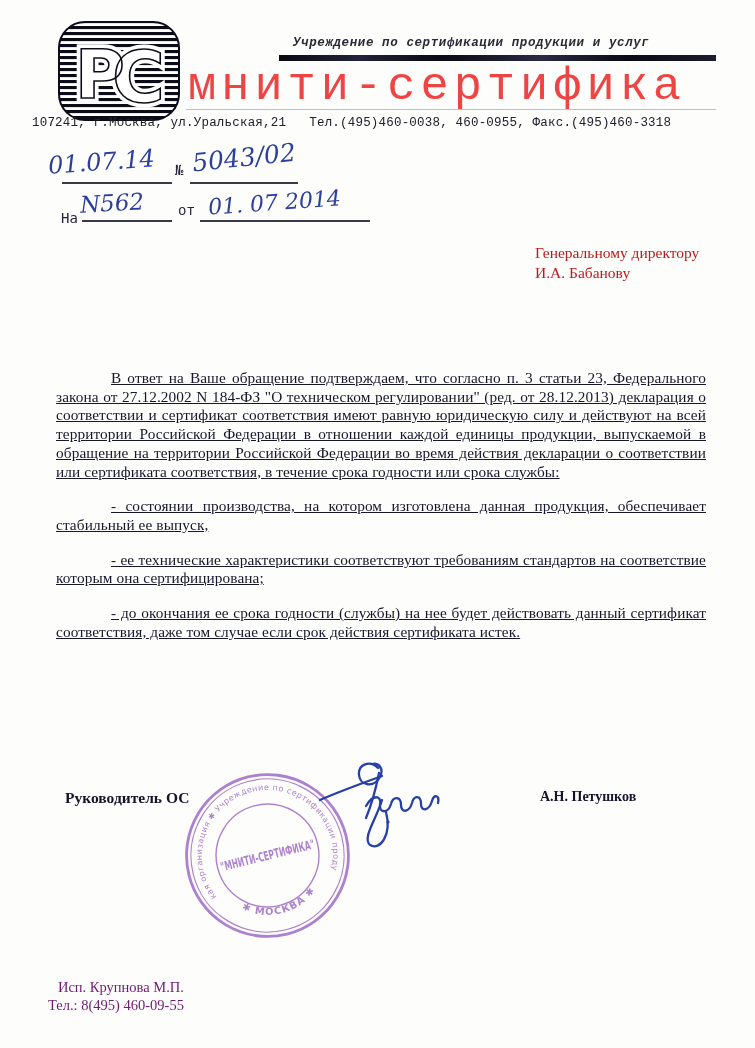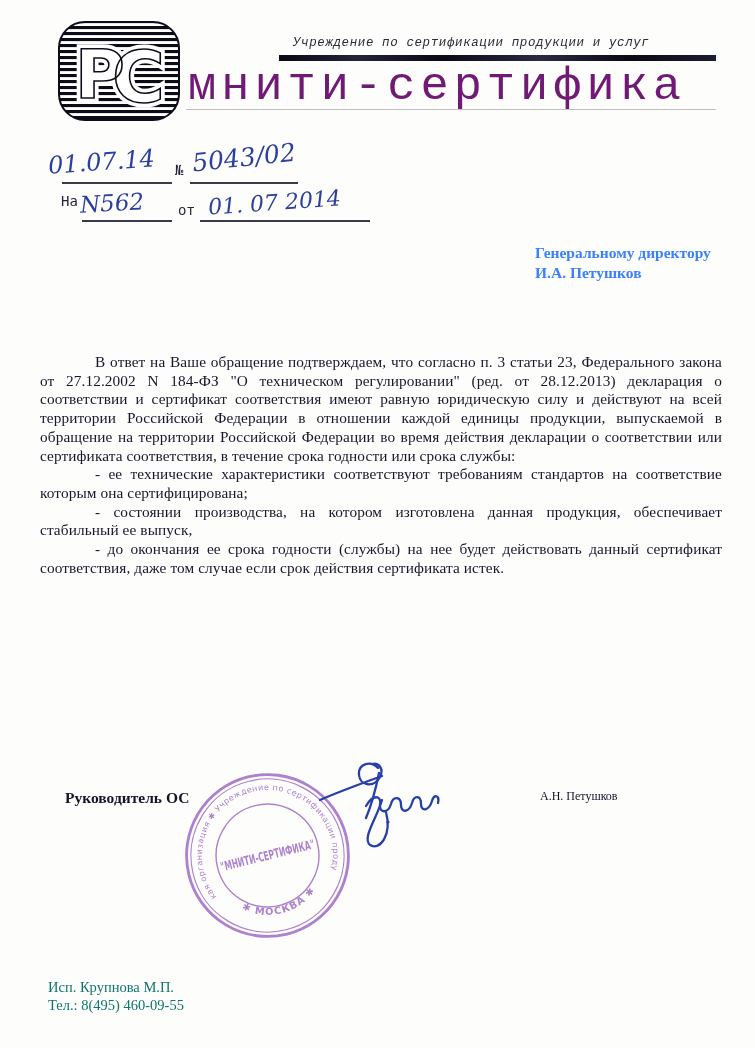--- a/index.html
+++ b/index.html
@@ -22,33 +22,34 @@
     width: 124px; height: 102px;
   }
   .tagline {
     position: absolute; left: 293px; top: 36px;
     font-family: "Liberation Mono", monospace;
     font-style: italic;
     font-size: 12.5px;
     letter-spacing: 0.6px;
     color: #2a2a38;
     white-space: nowrap;
+    font-weight: bold;
   }
   .header-rule {
     position: absolute; left: 279px; top: 55px;
     width: 437px; height: 6px;
     background: linear-gradient(90deg, #0a0a14, #23233a 18%, #0a0a14 37%, #2a2a44 60%, #0a0a14 80%, #1c1c30);
   }
   .org-title {
     position: absolute; left: 188px; top: 60px;
     font-family: "Liberation Mono", monospace;
     font-size: 47px;
     font-weight: 400;
     letter-spacing: 5px;
-    color: #701a75;
+    color: #ef4444;
     white-space: nowrap;
   }
   .title-underrule {
     position: absolute; left: 186px; top: 109px;
     width: 530px; height: 1px;
     background: #9a9aa0; opacity: .6;
   }
   .address-line {
     position: absolute; left: 32px; top: 116px;
     font-family: "Liberation Mono", monospace;
@@ -70,74 +71,75 @@
     font-size: 14px; color: #26263a;
   }
   .uline { position: absolute; height: 2px; background: #3a3a4a; }
 
   .hw-date1   { position: absolute; left: 48px;  top: 148px; font-size: 24px; transform: rotate(-4deg); }
   .uline-1    { left: 62px;  top: 182px; width: 110px; }
   .no-sign    { position: absolute; left: 175px; top: 162px; }
   .hw-number  { position: absolute; left: 192px; top: 143px; font-size: 25px; transform: rotate(-6deg); }
   .uline-2    { left: 190px; top: 182px; width: 108px; }
 
-  .na-label   { position: absolute; left: 61px;  top: 193px; }
+  .na-label   { position: absolute; left: 61px;  top: 210px; }
   .hw-innum   { position: absolute; left: 80px;  top: 190px; font-size: 23px; transform: rotate(-3deg); }
   .uline-3    { left: 82px;  top: 220px; width: 90px; }
   .ot-label   { position: absolute; left: 178px; top: 203px; font-family: Liberation Mono, monospace; }
   .hw-indate  { position: absolute; left: 208px; top: 190px; font-size: 22px; transform: rotate(-4deg); }
   .uline-4    { left: 200px; top: 220px; width: 170px; }
 
   
   .recipient {
     position: absolute; left: 535px; top: 243px;
-    font-size: 15.5px; font-weight: bold;
-    line-height: 19.5px; color: #3b82f6;
+    font-size: 15.5px; font-weight: normal;
+    line-height: 19.5px; color: #b91c1c;
     white-space: nowrap;
   }
 
   
   .body-text {
     position: absolute; left: 40px; top: 353px;
     width: 682px;
     font-size: 15.3px;
     line-height: 18.7px;
     text-align: justify;
     color: #16162c;
     letter-spacing: 0.1px;
   }
-  .body-text p { text-indent: 55px; margin: 0; }
+  .body-text p { text-indent: 55px; margin: 16px; text-decoration: underline; }
 
   
   .sig-left {
     position: absolute; left: 65px; top: 789px;
     font-size: 15.5px; font-weight: bold; color: #14142a;
     white-space: nowrap;
   }
   .sig-right {
     position: absolute; left: 540px; top: 789px;
-    font-size: 12px; font-weight: normal; color: #14142a;
+    font-size: 14px; font-weight: bold; color: #14142a;
     white-space: nowrap;
   }
   .stamp-wrap {
     position: absolute; left: 180px; top: 768px;
     width: 175px; height: 175px;
     opacity: 0.82;
     transform: rotate(-14deg);
   }
   .signature-wrap {
     position: absolute; left: 316px; top: 750px;
     width: 145px; height: 108px;
   }
 
   
   .footer {
     position: absolute; left: 48px; top: 978px;
-    font-size: 14.5px; line-height: 18px; color: #0f766e;
-    white-space: nowrap;
+    font-size: 14.5px; line-height: 18px; color: #701a75;
+    white-space: nowrap;
+    text-align: right;
   }
 </style>
 </head>
 <body>
 
 <div class="page">
 
   <svg class="logo" viewBox="0 0 124 102">
     <defs>
       <pattern id="scanlines" width="6" height="6" patternUnits="userSpaceOnUse">
@@ -154,43 +156,44 @@
       <text x="55" y="82" font-size="72" fill="#ffffff" stroke="#ffffff" stroke-width="9" paint-order="stroke">С</text>
       <text x="18" y="78" font-size="68" fill="none" stroke="#0c0c18" stroke-width="1.6">Р</text>
       <text x="55" y="82" font-size="72" fill="none" stroke="#0c0c18" stroke-width="1.6">С</text>
     </g>
   </svg>
 
   <div class="tagline">Учреждение по сертификации продукции и услуг</div>
   <div class="header-rule"></div>
   <div class="org-title">мнити-сертифика</div>
   <div class="title-underrule"></div>
+  <div class="address-line">107241, г.Москва, ул.Уральская,21   Тел.(495)460-0038, 460-0955, Факс.(495)460-3318</div>
 
   <div class="hand hw-date1">01.07.14</div>
   <div class="uline uline-1"></div>
   <div class="ref-label no-sign">№</div>
   <div class="hand hw-number">5043/02</div>
   <div class="uline uline-2"></div>
 
   <div class="ref-label na-label">На</div>
   <div class="hand hw-innum">N562</div>
   <div class="uline uline-3"></div>
   <div class="ref-label ot-label">от</div>
   <div class="hand hw-indate">01. 07 2014</div>
   <div class="uline uline-4"></div>
 
   <div class="recipient">
     <div>Генеральному директору</div>
-    <div>И.А. Петушков</div>
+    <div>И.А. Бабанову</div>
   </div>
 
   <div class="body-text">
     <p>В ответ на Ваше обращение подтверждаем, что согласно п. 3 статьи 23, Федерального закона от 27.12.2002 N 184-ФЗ "О техническом регулировании" (ред. от 28.12.2013) декларация о соответствии и сертификат соответствия имеют равную юридическую силу и действуют на всей территории Российской Федерации в отношении каждой единицы продукции, выпускаемой в обращение на территории Российской Федерации во время действия декларации о соответствии или сертификата соответствия, в течение срока годности или срока службы:</p>
+    <p>- состоянии производства, на котором изготовлена данная продукция, обеспечивает стабильный ее выпуск,</p>
     <p>- ее технические характеристики соответствуют требованиям стандартов на соответствие которым она сертифицирована;</p>
-    <p>- состоянии производства, на котором изготовлена данная продукция, обеспечивает стабильный ее выпуск,</p>
     <p>- до окончания ее срока годности (службы) на нее будет действовать данный сертификат соответствия, даже  том случае если срок действия сертификата истек.</p>
   </div>
 
   <div class="sig-left">Руководитель ОС</div>
   <div class="sig-right">А.Н. Петушков</div>
 
   <svg class="stamp-wrap" viewBox="0 0 160 160">
     <defs>
       <path id="ringPath" d="M 25.6,105.4 A 60 60 0 1 1 134.4,105.4"></path>
       <path id="bottomPath" d="M 29,98 A 54 54 0 0 0 131,98"></path>

